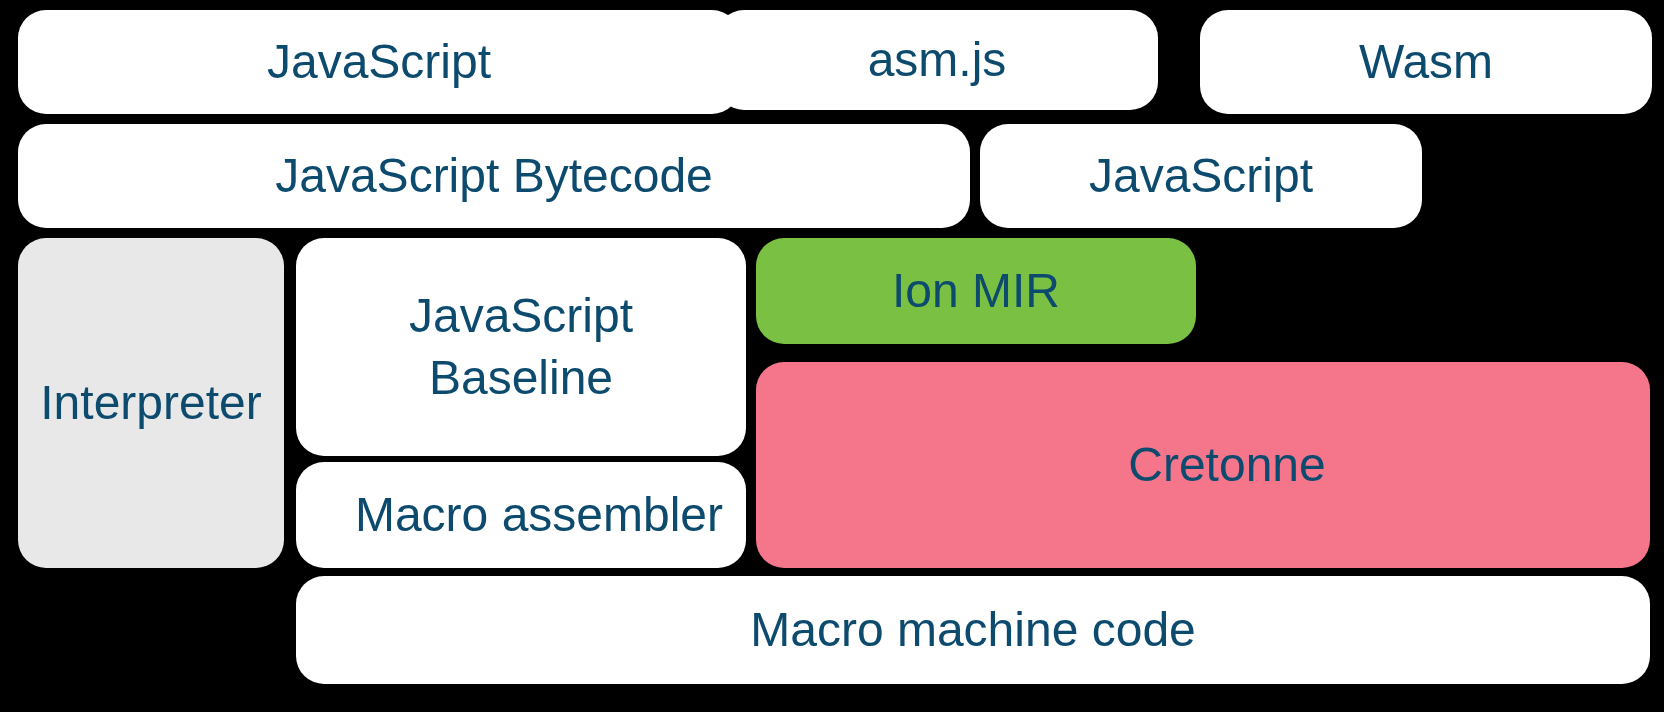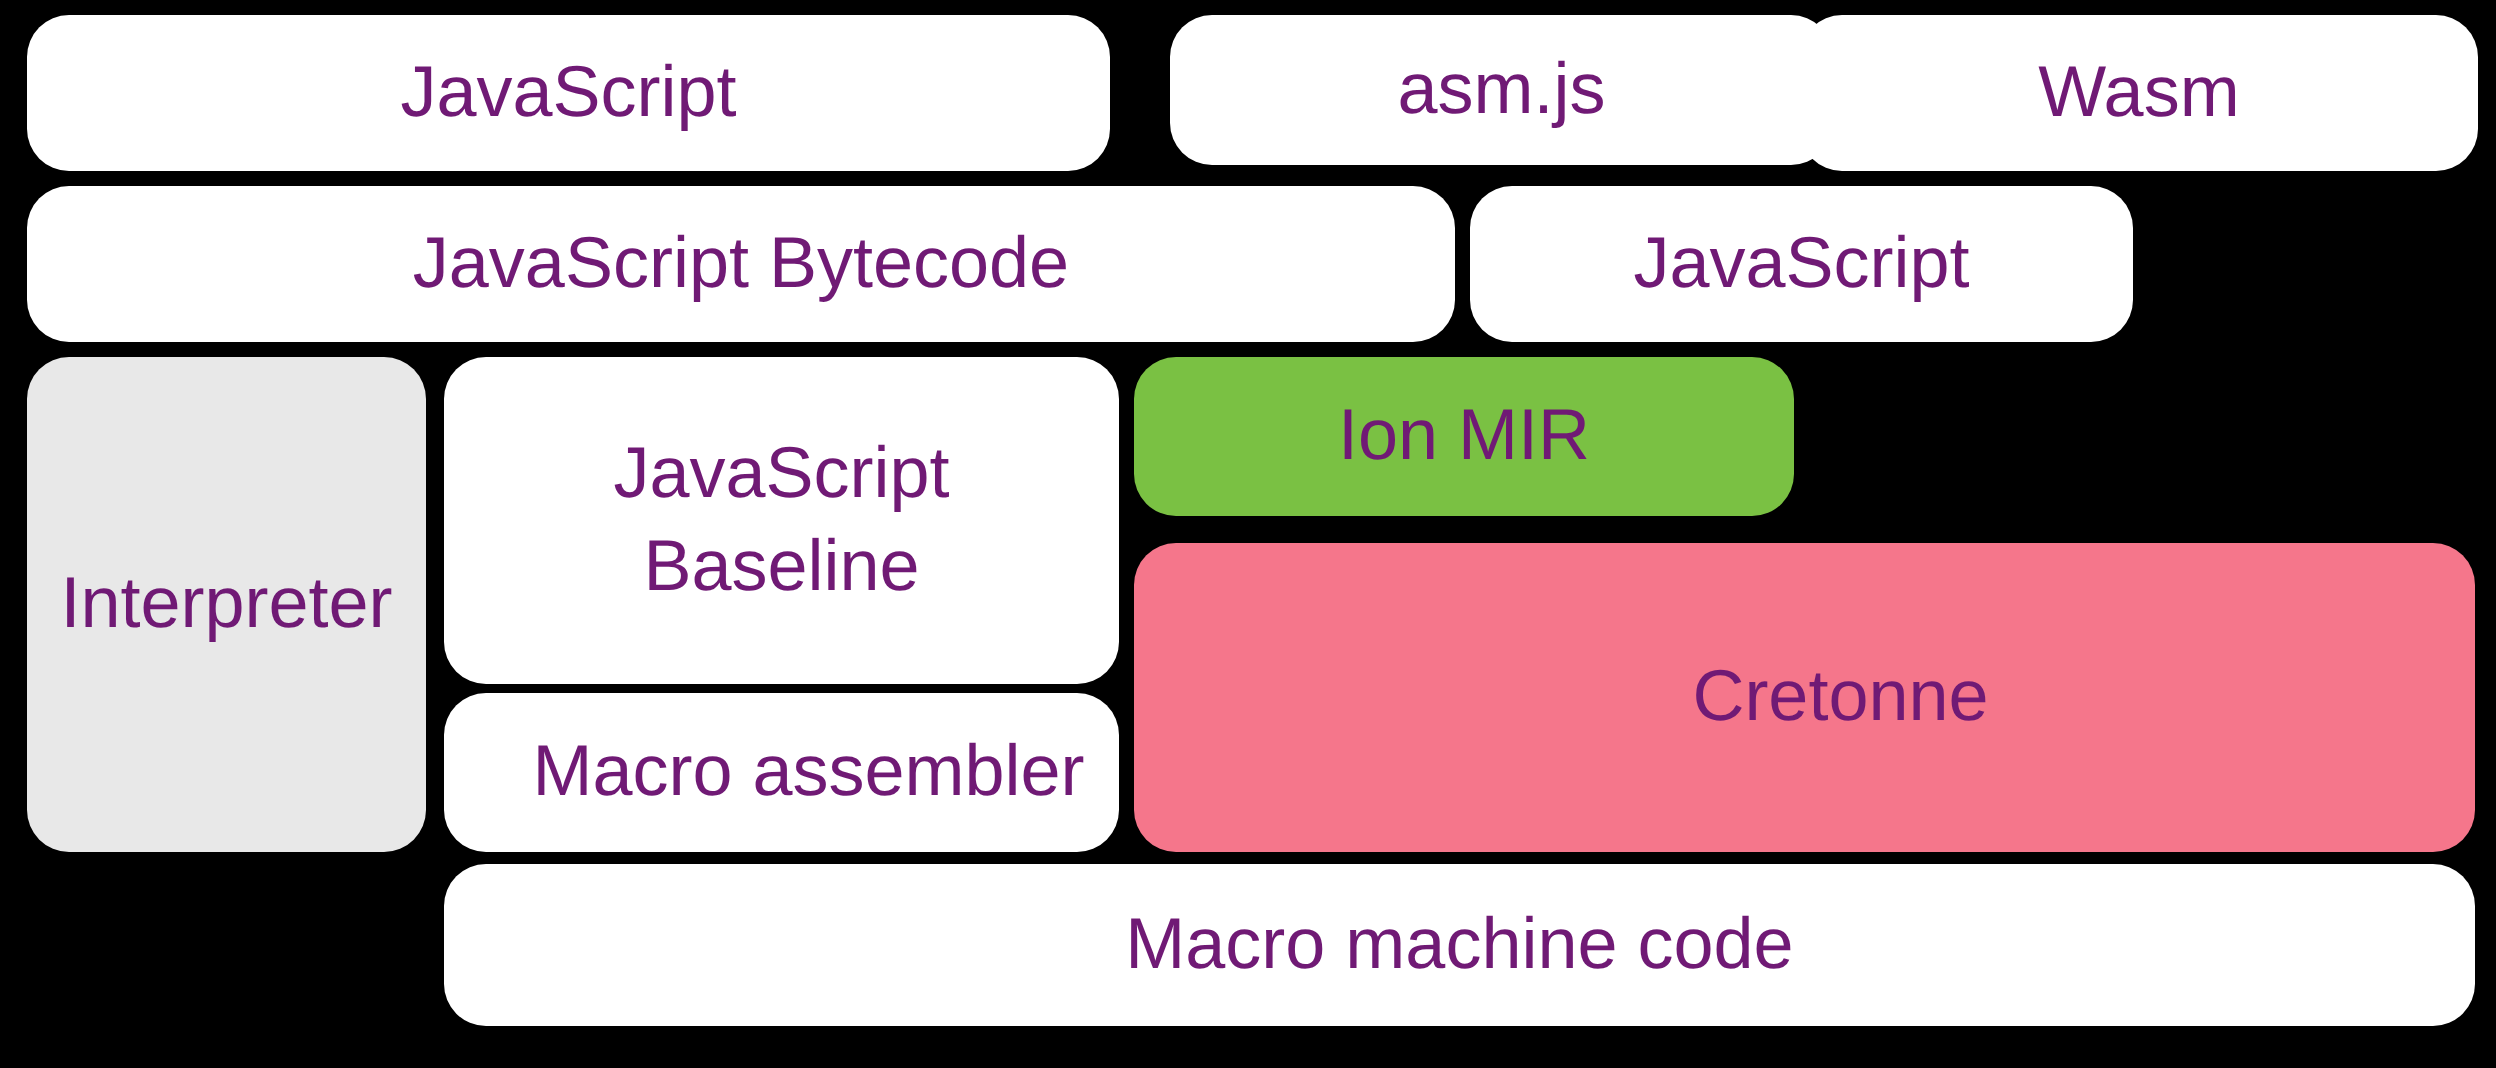--- a/index.html
+++ b/index.html
@@ -22,25 +22,25 @@
     position: absolute;
     background: #ffffff;
     border-radius: 28px;
     display: flex;
     align-items: center;
     justify-content: center;
     text-align: center;
     font-size: 48px;
     line-height: 1.3;
     white-space: pre-line;
-    color: #701a75;
+    color: #0c4a6e;
     box-sizing: border-box;
   }
   .b-javascript  { left: 18px;   top: 10px;  width: 722px;  height: 104px; }
-  .b-asmjs       { left: 780px;  top: 10px;  width: 442px;  height: 100px; }
+  .b-asmjs       { left: 716px;  top: 10px;  width: 442px;  height: 100px; }
   .b-wasm        { left: 1200px; top: 10px;  width: 452px;  height: 104px; }
   .b-bytecode    { left: 18px;   top: 124px; width: 952px;  height: 104px; }
   .b-baldrmonkey { left: 980px;  top: 124px; width: 442px;  height: 104px; }
   .b-interpreter { left: 18px;   top: 238px; width: 266px;  height: 330px; }
   .b-baseline    { left: 296px;  top: 238px; width: 450px;  height: 218px; }
   .b-ionmir      { left: 756px;  top: 238px; width: 440px;  height: 106px; }
   .b-cretonne    { left: 756px;  top: 362px; width: 894px;  height: 206px; }
   .b-macro       { left: 296px;  top: 462px; width: 450px;  height: 106px; }
   .b-native      { left: 296px;  top: 576px; width: 1354px; height: 108px; }
 </style>

